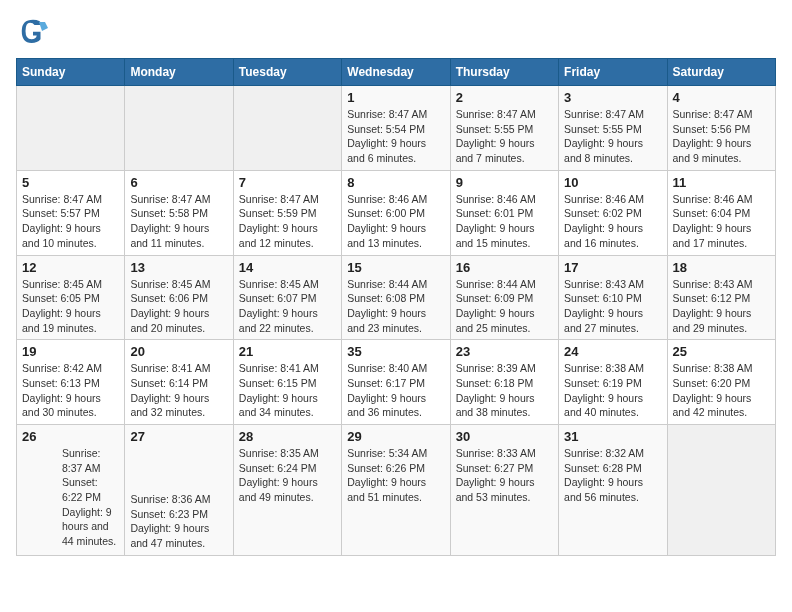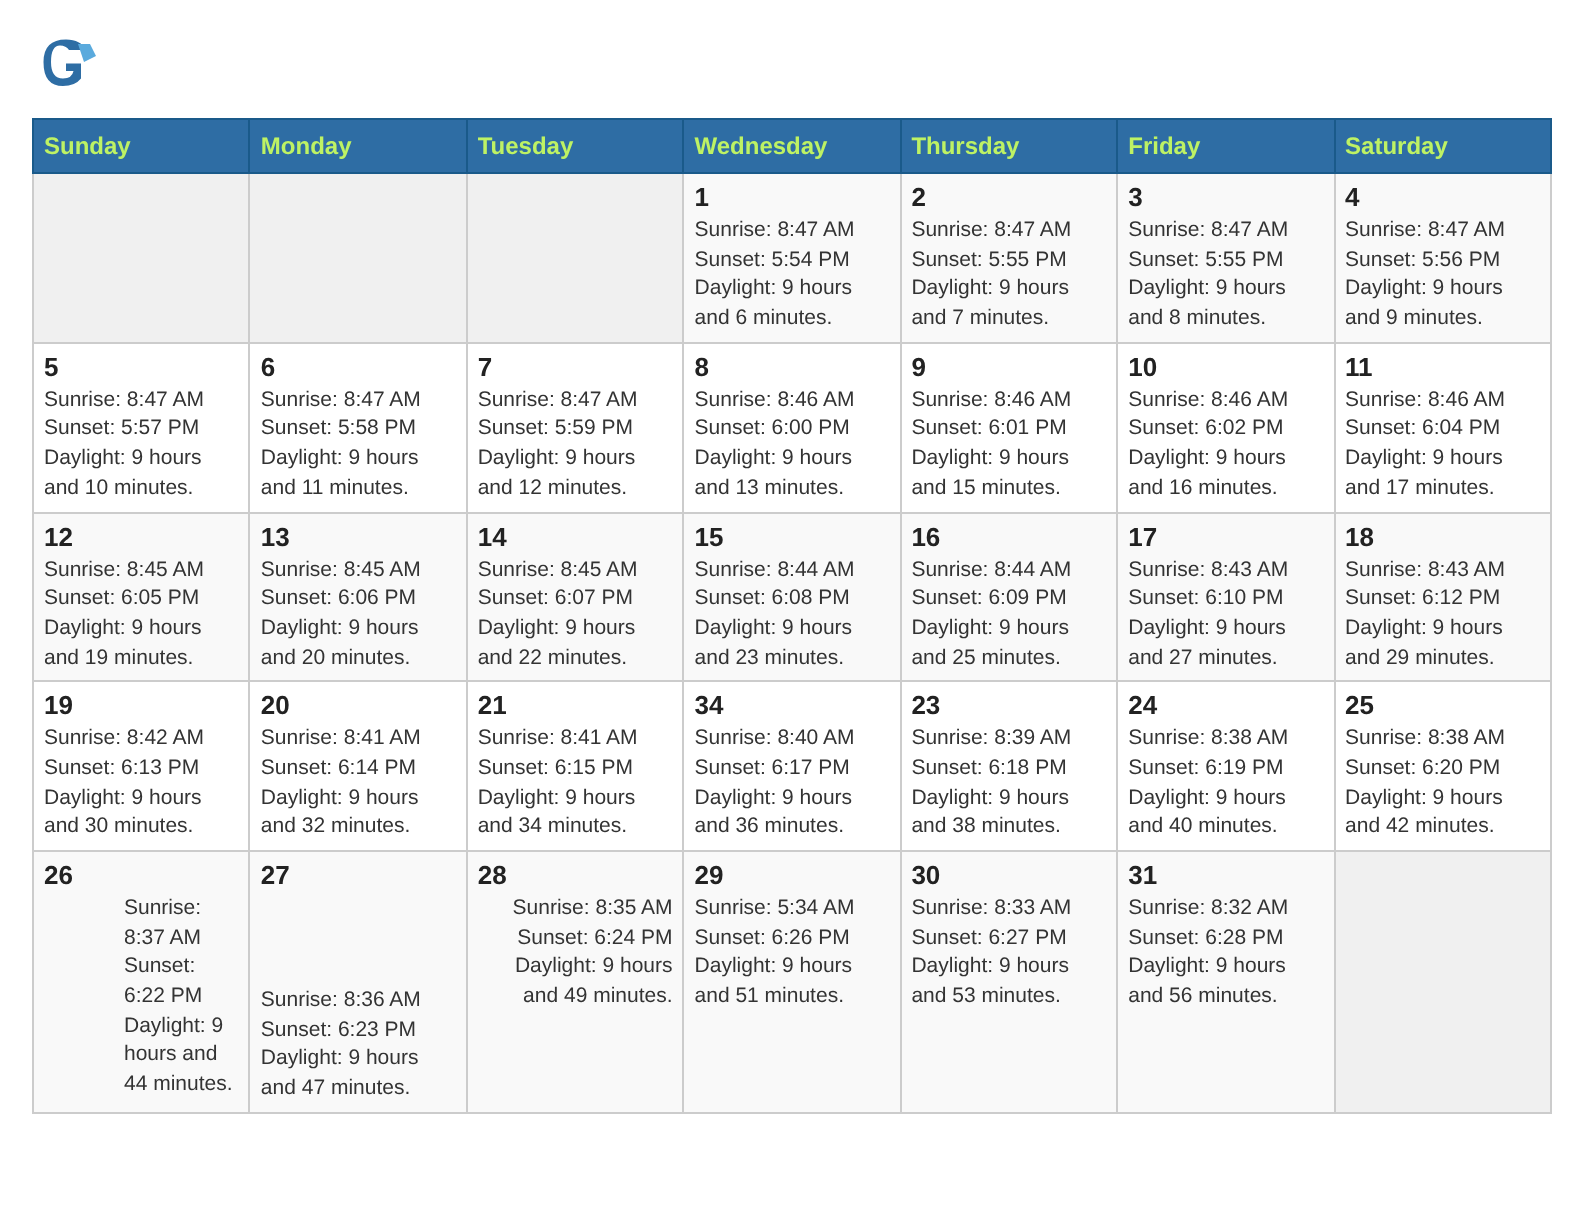--- a/index.html
+++ b/index.html
@@ -44,21 +44,21 @@
       font-size: 14px;
       color: #444;
     }
     .calendar {
       width: 100%;
       border-collapse: collapse;
       font-size: 11px;
     }
     .calendar th {
       background: #2e6da4;
-      color: #bef264;
+      color: #ffffff;
       text-align: left;
       padding: 6px 5px;
       font-size: 12px;
       font-weight: bold;
       border: 1px solid #1a5a8a;
     }
     .calendar td {
       border: 1px solid #ccc;
       vertical-align: top;
       padding: 4px 5px;
@@ -254,21 +254,21 @@
 Sunset: 6:14 PM
 Daylight: 9 hours and 32 minutes.</div>
         </td>
         <td>
           <div class="day-number">21</div>
           <div class="day-info" style="white-space: pre-line;">Sunrise: 8:41 AM
 Sunset: 6:15 PM
 Daylight: 9 hours and 34 minutes.</div>
         </td>
         <td>
-          <div class="day-number">34</div>
+          <div class="day-number">35</div>
           <div class="day-info" style="white-space: pre-line;">Sunrise: 8:40 AM
 Sunset: 6:17 PM
 Daylight: 9 hours and 36 minutes.</div>
         </td>
         <td>
           <div class="day-number">23</div>
           <div class="day-info" style="white-space: pre-line;">Sunrise: 8:39 AM
 Sunset: 6:18 PM
 Daylight: 9 hours and 38 minutes.</div>
         </td>
@@ -293,21 +293,21 @@
 Daylight: 9 hours and 44 minutes.</div>
         </td>
         <td>
           <div class="day-number">27</div>
           <div class="day-info" style="white-space: pre-line; margin-top: 48px;">Sunrise: 8:36 AM
 Sunset: 6:23 PM
 Daylight: 9 hours and 47 minutes.</div>
         </td>
         <td>
           <div class="day-number">28</div>
-          <div class="day-info" style="white-space: pre-line; text-align: right;">Sunrise: 8:35 AM
+          <div class="day-info" style="white-space: pre-line;">Sunrise: 8:35 AM
 Sunset: 6:24 PM
 Daylight: 9 hours and 49 minutes.</div>
         </td>
         <td>
           <div class="day-number">29</div>
           <div class="day-info" style="white-space: pre-line;">Sunrise: 5:34 AM
 Sunset: 6:26 PM
 Daylight: 9 hours and 51 minutes.</div>
         </td>
         <td>

